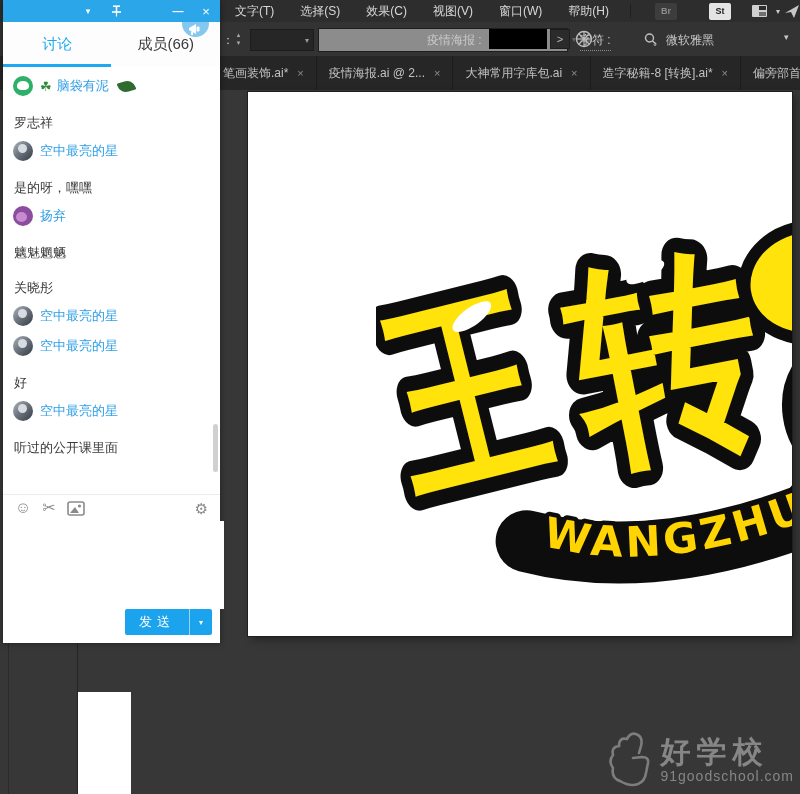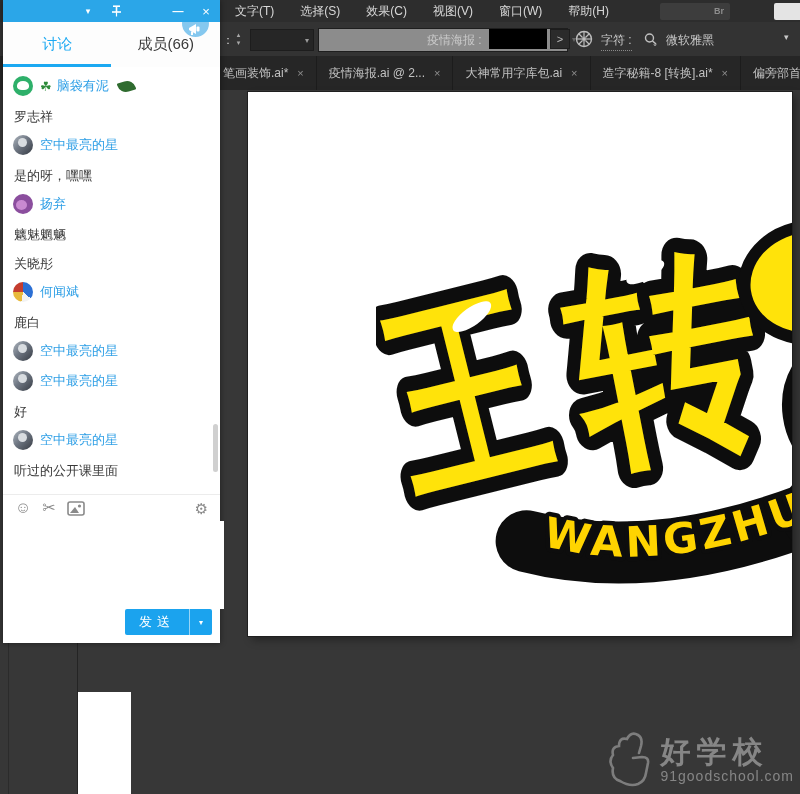--- a/index.html
+++ b/index.html
@@ -5,21 +5,21 @@
   html,body{margin:0;padding:0;background:#222;}
   .stage{position:relative;width:800px;height:794px;overflow:hidden;
          background:#2f2f2f;font-family:"Liberation Sans",sans-serif;
          -webkit-font-smoothing:antialiased;}
   
   .menubar{position:absolute;left:0;top:0;width:800px;height:22px;background:#2d2d2d;
            display:flex;align-items:center;color:#d8d8d8;font-size:12px;}
   .menubar .pad{width:222px;flex:none;}
   .menu-item{padding:0 13px;white-space:nowrap;text-align:right;}
   .appicon{width:22px;height:17px;border-radius:2px;display:flex;align-items:center;justify-content:center;
-           font-size:9px;font-weight:bold;margin:0 22px;flex:none;padding-left:48px;}
+           font-size:9px;font-weight:bold;margin:0 16px;flex:none;}
   .appicon.br{background:#3d3d3d;color:#8d8d8d;}
   .appicon.st{background:#e4e4e4;color:#1c1c1c;}
   .ws-icon{width:15px;height:12px;margin:0 5px;flex:none;position:relative;background:#cfcfcf;border-radius:1px;}
   .ws-icon::after{content:"";position:absolute;right:1px;top:1px;width:7px;height:4px;background:#2d2d2d;}
   .ws-icon::before{content:"";position:absolute;right:1px;bottom:1px;width:7px;height:4px;background:#6f6f6f;}
   .mb-chev{color:#c9c9c9;font-size:8px;margin:0 4px;}
   .menu-sep{width:1px;height:14px;background:#1f1f1f;margin:0 8px;}
 
   .controlbar{position:absolute;left:0;top:22px;width:800px;height:34px;background:#333333;
               border-bottom:1px solid #262626;color:#c9c9c9;font-size:12px;}
@@ -28,21 +28,21 @@
   .stepper{left:232px;top:7px;width:13px;height:20px;display:flex;flex-direction:column;
            align-items:center;justify-content:center;color:#a8a8a8;font-size:7px;line-height:8px;}
   .dd1{left:250px;top:7px;width:58px;height:20px;background:#262626;border:1px solid #1d1d1d;
        display:flex;align-items:center;justify-content:flex-end;padding-right:4px;color:#9a9a9a;font-size:8px;}
   .graybox{left:318px;top:6px;width:248px;height:22px;background:#8c8c8c;border:1px solid #1e1e1e;}
   .faintchev{left:572px;top:13px;color:#666;font-size:8px;}
   .blackbox{left:489px;top:7px;width:58px;height:20px;background:#000;}
   .arrowbox{left:550px;top:7px;width:20px;height:20px;background:#2b2b2b;border:1px solid #1d1d1d;
             display:flex;align-items:center;justify-content:center;color:#bbb;font-size:11px;box-sizing:border-box;}
   .opacity-label{left:427px;top:10px;}
-  .char-label{left:601px;top:10px;}
+  .char-label{left:580px;top:10px;}
   .fontname{left:666px;top:10px;white-space:nowrap;}
   .cb-chev-end{left:784px;top:10px;font-size:9px;color:#c9c9c9;}
 
   .tabsbar{position:absolute;left:0;top:56px;width:800px;height:34px;background:#262626;
            border-bottom:1px solid #1b1b1b;display:flex;align-items:stretch;overflow:hidden;text-align:right;}
   .tabsbar .pad{width:219px;flex:none;border-right:1px solid #1c1c1c;}
   .doctab{display:flex;align-items:center;gap:9px;padding:0 12px;border-right:1px solid #1c1c1c;
           color:#c2c2c2;font-size:12px;white-space:nowrap;flex:none;}
   .dt-close{color:#8f8f8f;font-size:11px;}
 
@@ -91,21 +91,21 @@
   .av-photo::after{content:"";position:absolute;left:5px;top:3px;width:9px;height:9px;background:#d8dce0;border-radius:50%;}
   .av-purple{background:#8b4e9e;}
   .av-purple::after{content:"";position:absolute;left:3px;top:6px;width:11px;height:10px;background:#c98ad1;border-radius:50%;}
   .av-dark{background:#2b2b30;}
   .av-dark::after{content:"";position:absolute;left:5px;top:4px;width:10px;height:8px;background:#b9b9bc;border-radius:50%;}
   .av-globe{background:conic-gradient(#2b6fd4 0 130deg,#f2f2f2 130deg 190deg,#e8b93c 190deg 270deg,#c43c2e 270deg 360deg);}
   .uname{font-size:13px;color:#2e9fe6;white-space:nowrap;text-align:right;}
   .clover{color:#2e8b3a;font-size:13px;margin-right:-2px;}
   .leafbadge{width:17px;height:11px;background:#2f6b2f;border-radius:1px 9px 1px 9px;
              transform:rotate(-18deg);margin-left:2px;flex:none;}
-  .msg-text{margin:11px 0 0 1px;font-size:13px;color:#3a3a3a;white-space:nowrap;}
+  .msg-text{margin:17px 0 0 1px;font-size:13px;color:#3a3a3a;white-space:nowrap;}
   .chat-scrollthumb{position:absolute;right:2px;top:424px;width:5px;height:48px;background:#d0d0d0;border-radius:3px;}
   .chat-toolbar{position:absolute;left:0;top:494px;width:100%;height:27px;border-top:1px solid #ececec;
                 display:flex;align-items:center;gap:11px;padding-left:12px;box-sizing:border-box;color:#8a8a8a;}
   .ct-ico{font-size:16px;line-height:16px;}
   .gear{position:absolute;right:12px;top:5px;font-size:15px;color:#8a8a8a;}
   .chat-input{position:absolute;left:0;top:521px;width:100%;height:84px;background:#fff;border:none;outline:none;resize:none;}
   .send{position:absolute;right:8px;bottom:8px;height:26px;display:flex;border-radius:2px;overflow:hidden;}
   .send-main{background:#1ba3ee;color:#fff;font-size:13px;display:flex;align-items:center;
              padding:0 14px;letter-spacing:5px;}
   .send-arrow{background:#1ba3ee;color:#fff;width:22px;display:flex;align-items:center;justify-content:center;
@@ -289,27 +289,20 @@
           <span class="avatar av-purple"></span>
           <span class="uname">扬弃</span>
         </div>
         <div class="msg-text">魑魅魍魉</div>
       </div>
       <div class="msg">
         <div class="msg-text">关晓彤</div>
       </div>
       <div class="msg">
         <div class="msg-head">
-          <span class="avatar av-globe"></span>
-          <span class="uname">何闻斌</span>
-        </div>
-        <div class="msg-text">鹿白</div>
-      </div>
-      <div class="msg">
-        <div class="msg-head">
           <span class="avatar av-photo"></span>
           <span class="uname">空中最亮的星</span>
         </div>
       </div>
       <div class="msg">
         <div class="msg-head">
           <span class="avatar av-photo"></span>
           <span class="uname">空中最亮的星</span>
         </div>
         <div class="msg-text">好</div>

